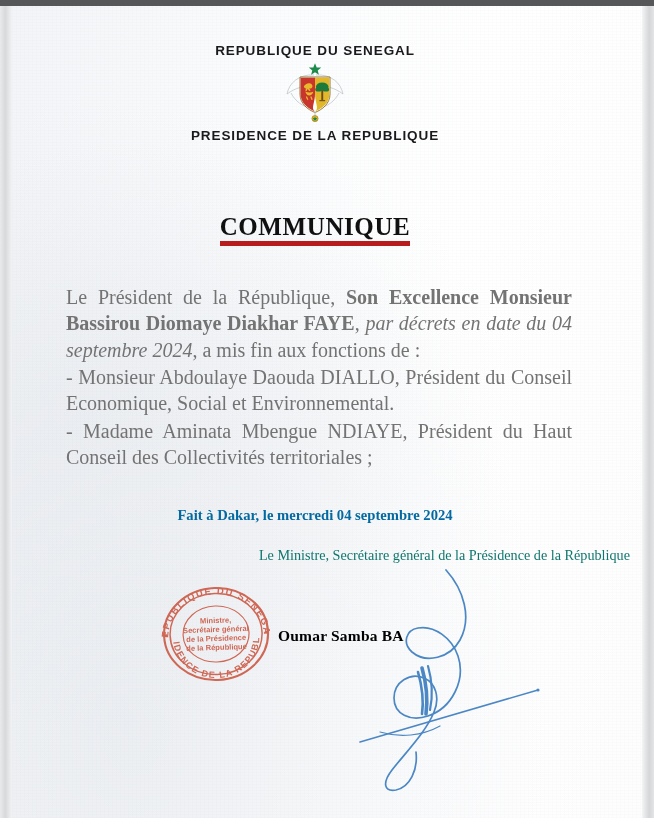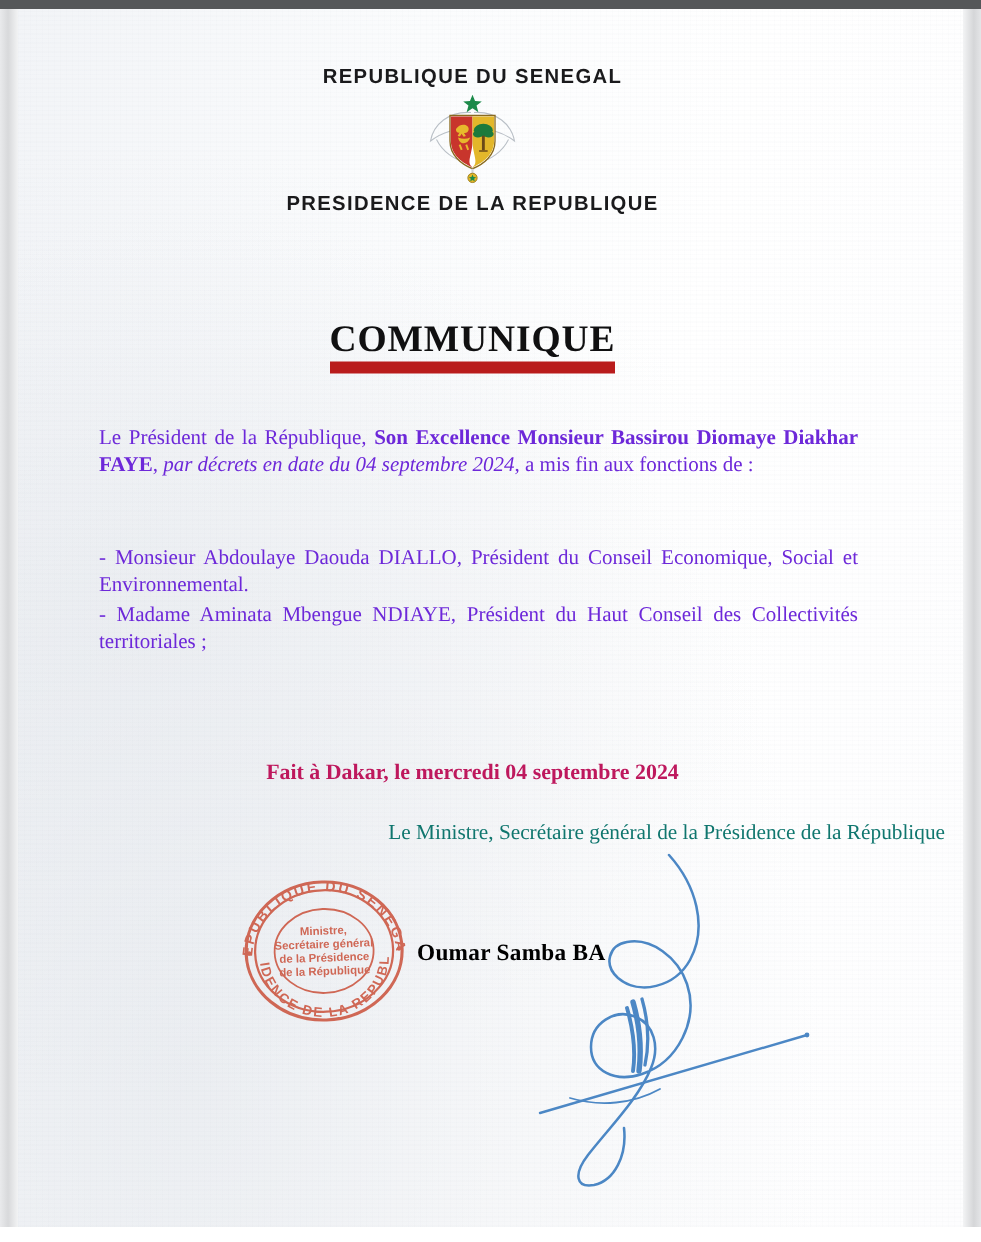--- a/index.html
+++ b/index.html
@@ -108,50 +108,50 @@
     top: 213px;
     width: 630px;
     text-align: center;
     font-family: "Liberation Serif", serif;
     font-weight: bold;
     font-size: 25px;
     letter-spacing: 0.6px;
     color: #101011;
   }
   .doc-title span {
-    border-bottom: 8px solid #b91c1c;
+    border-bottom: 5px solid #b91c1c;
     padding-bottom: 1px;
   }
 
   
   .body-block {
     position: absolute;
     left: 66px;
     width: 506px;
-    font-size: 14px;
+    font-size: 20px;
     line-height: 1.32;
-    color: #6d28d9;
+    color: #737373;
     text-align: justify;
   }
   .para-intro { top: 284px; }
   .list-block { top: 364px; }
   .list-block .item { margin: 0; }
   .list-block .item + .item { margin-top: 1px; }
 
   b.nm { font-weight: bold; }
   i.dt { font-style: italic; }
 
   .closing-date {
     position: absolute;
     top: 507px;
     width: 630px;
     text-align: center;
     font-weight: bold;
     font-size: 14.6px;
-    color: #be185d;
+    color: #0369a1;
   }
   .closing-role {
     position: absolute;
     top: 547px;
     width: 630px;
     text-align: right;
     font-size: 14.2px;
     color: #0f766e;
   }
 

